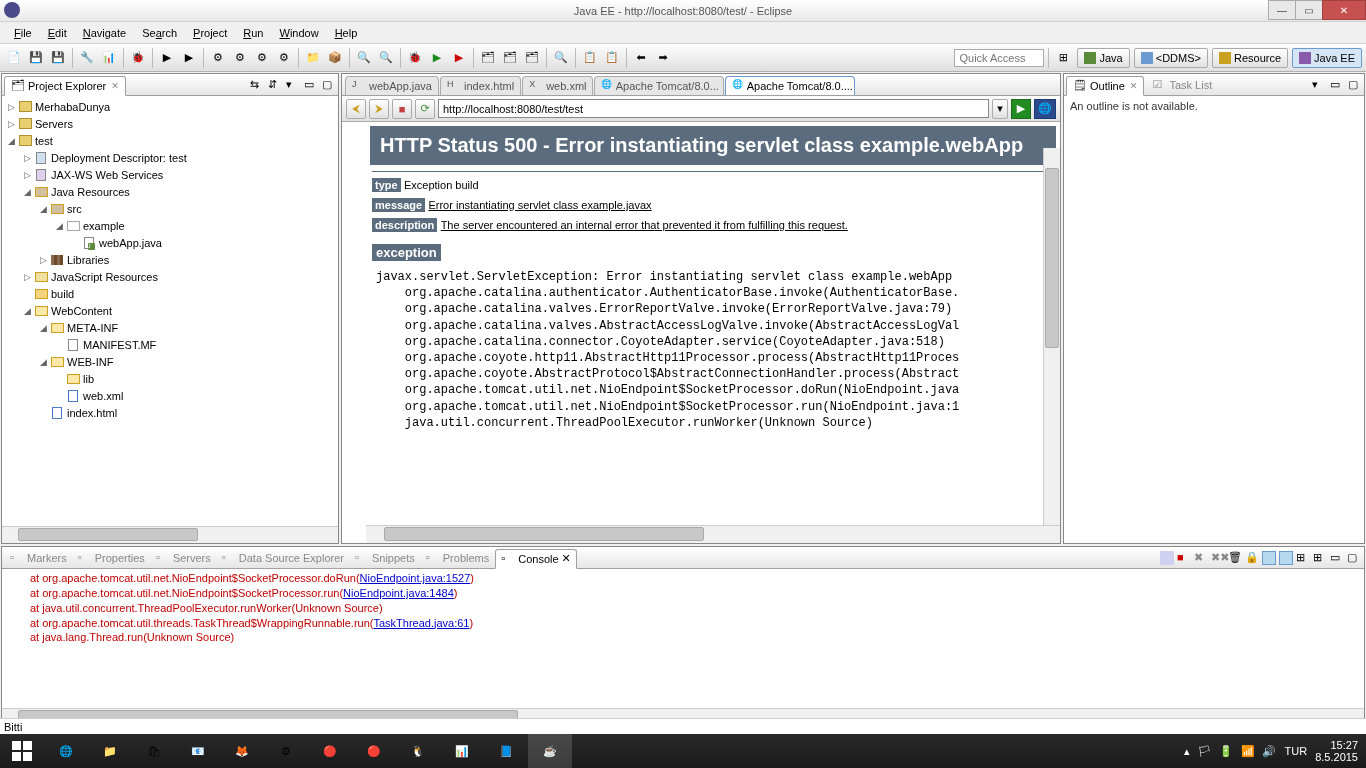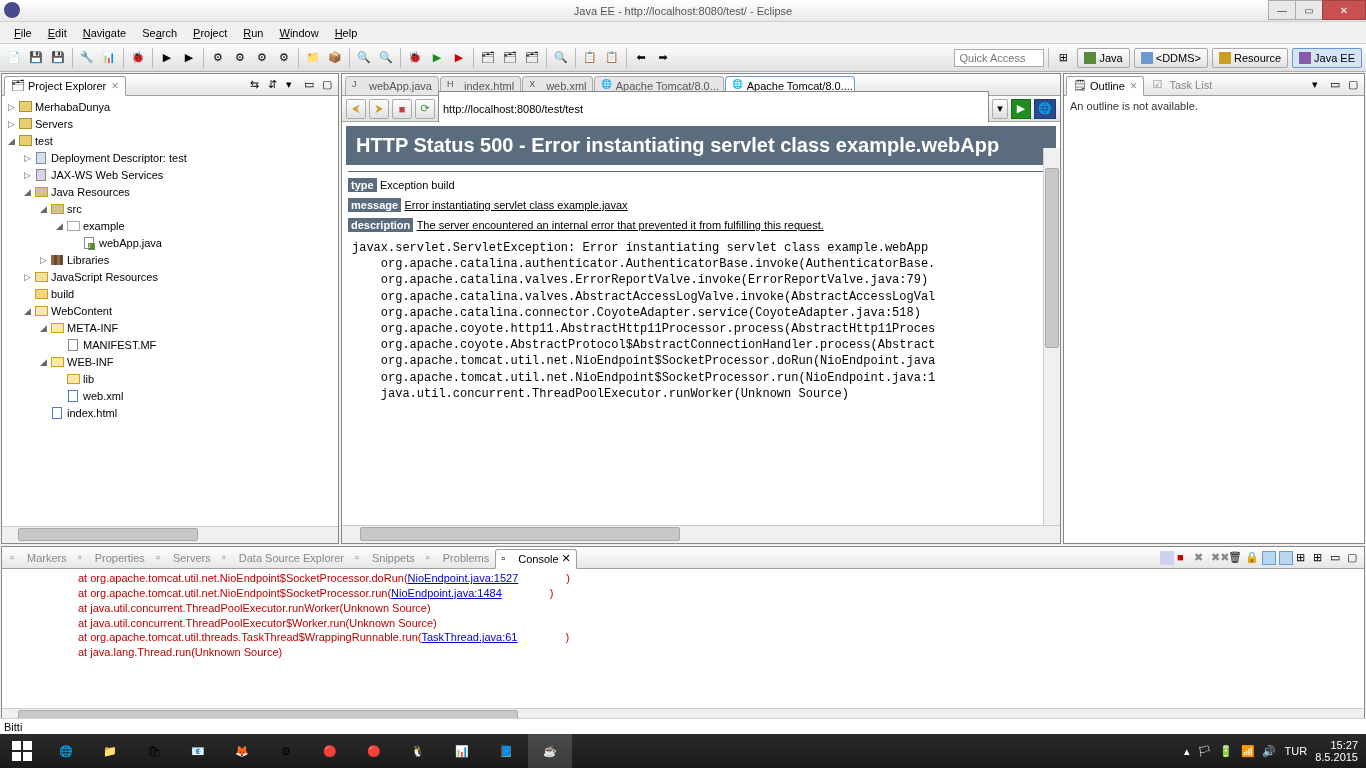--- a/index.html
+++ b/index.html
@@ -46,21 +46,21 @@
 .tree-row .arrow { width: 11px; text-align: center; color: #666; font-size: 9px; display: inline-block; }
 .tree-row .node-icon { width: 16px; height: 14px; display: inline-flex; align-items: center; justify-content: center; margin-right: 2px; }
 .tree-row .label { color: #000; }
 
 .editor-tabs { height: 22px; background: linear-gradient(#fff,#e6e6e6); border-bottom: 1px solid #a0a0a0; display: flex; align-items: flex-end; padding-left: 3px; }
 .editor-tab { padding: 2px 6px; margin-right: 1px; background: #e6e6e6; border: 1px solid #aaa; border-bottom: none; border-radius: 4px 4px 0 0; display: flex; align-items: center; gap: 3px; font-size: 10px; color: #555; white-space: nowrap; max-width: 130px; overflow: hidden; }
 .editor-tab.active { background: #fff; color: #000; border-color: #6a9acf; }
 
 .browser-bar { height: 26px; background: linear-gradient(#fdfdfd,#e0e0e0); border-bottom: 1px solid #aaa; display: flex; align-items: center; padding: 2px 4px; gap: 3px; }
 .nav-btn { width: 20px; height: 20px; border: 1px solid #aaa; background: linear-gradient(#fff,#e0e0e0); border-radius: 2px; display: flex; align-items: center; justify-content: center; }
-.url-input { flex: 1; border: 1px solid #888; background: #fff; height: 35px; padding: 1px 4px; }
+.url-input { flex: 1; border: 1px solid #888; background: #fff; height: 19px; padding: 1px 4px; }
 .go-btn { width: 20px; height: 20px; background: #228b22; border: 1px solid #1a6b1a; display: flex; align-items: center; justify-content: center; color: #fff; }
 .globe-btn { width: 22px; height: 20px; background: #2a4a8a; border: 1px solid #1a3a7a; display: flex; align-items: center; justify-content: center; }
 
 .browser-content { flex: 1; overflow: auto; background: #fff; position: relative; }
 .http-header { background: #5a6c7d; color: #fff; padding: 8px 10px; font-family: Arial, sans-serif; font-size: 20px; font-weight: bold; margin: 4px; }
 .section-hr { border: none; border-top: 1px solid #5a6c7d; margin: 6px; }
 .err-line { margin: 6px 6px; font-family: Tahoma, sans-serif; font-size: 12px; }
 .err-label { background: #5a6c7d; color: #fff; padding: 1px 3px; font-weight: bold; }
 .err-link { color: #000; text-decoration: underline; }
 .err-subhead { background: #5a6c7d; color: #fff; padding: 1px 4px; font-weight: bold; font-size: 13px; display: inline-block; margin: 6px; }
@@ -71,21 +71,21 @@
 .editor-scrollbar-h .thumb { margin: 1px; height: 14px; width: 320px; background: #c8c8c8; border: 1px solid #aaa; border-radius: 2px; margin-left: 18px; }
 
 .outline-body { padding: 4px 6px; color: #333; }
 
 .console-tabs { height: 22px; background: linear-gradient(#fff,#e6e6e6); border-bottom: 1px solid #a0a0a0; display: flex; align-items: center; padding-left: 3px; gap: 1px; }
 .console-tab { padding: 2px 5px; color: #888; display: flex; align-items: center; gap: 3px; font-size: 10px; }
 .console-tab.active { background: #fff; border: 1px solid #a0a0a0; border-bottom: 1px solid #fff; border-radius: 3px 3px 0 0; color: #000; position: relative; top: 1px; }
 .console-toolbar { margin-left: auto; display: flex; gap: 3px; padding-right: 3px; align-items: center; }
 .console-header { padding: 2px 6px; font-size: 11px; color: #444; border-bottom: none; }
 .console-text { font-family: "Courier New", monospace; font-size: 11px; padding: 2px 28px; line-height: 1.35; flex: 1; overflow: hidden; background: #fff; }
-.console-text .at { color: #c00000; margin-left: 48px; }
+.console-text .at { color: #c00000; }
 .console-text .link { color: #0000cc; text-decoration: underline; }
 
 .bottom-scroll { height: 17px; background: #f0f0f0; border-top: 1px solid #ccc; position: relative; }
 .bottom-scroll .thumb { position: absolute; top: 1px; left: 16px; height: 13px; width: 180px; background: #c8c8c8; border: 1px solid #aaa; border-radius: 2px; }
 
 .status-row { position:absolute; left:0; right:0; bottom:34px; height: 16px; background:#fff; border-top:1px solid #d0d0d0; display:flex; align-items:center; padding-left:4px; }
 
 .taskbar { position: absolute; bottom: 0; left: 0; right: 0; height: 34px; background: linear-gradient(#2a2a2a,#1a1a1a); display: flex; align-items: center; }
 .task-btn { width: 44px; height: 34px; display: flex; align-items: center; justify-content: center; }
 .task-btn.active { background: rgba(255,255,255,0.15); }
@@ -370,27 +370,28 @@
     <div class="browser-bar">
       <div class="nav-btn" style="color:#caa020">⮜</div>
       <div class="nav-btn" style="color:#caa020">⮞</div>
       <div class="nav-btn" style="color:#c04040">■</div>
       <div class="nav-btn" style="color:#3a8a3a">⟳</div>
       <input class="url-input" value="http://localhost:8080/test/test" style="">
       <div class="nav-btn" style="width:16px">▾</div>
       <div class="go-btn">▶</div>
       <div class="globe-btn">🌐</div>
     </div>
-    <div style="flex:1; position:relative; min-height:0; display:flex; flex-direction:column;">
+    <div style="flex:1; position:relative; min-height:0; display:flex; flex-direction:column;margin-left:24px;">
       <div class="browser-content">
         <div class="http-header">HTTP Status 500 - Error instantiating servlet class example.webApp</div>
         <hr class="section-hr">
         <div class="err-line"><span class="err-label">type</span> <span>Exception build</span></div>
         <div class="err-line"><span class="err-label">message</span> <span class="err-link">Error instantiating servlet class example.javax</span></div>
         <div class="err-line"><span class="err-label">description</span> <span class="err-link">The server encountered an internal error that prevented it from fulfilling this request.</span></div>
+        <div><span class="err-subhead">exception</span></div>
         <div class="stacktrace">javax.servlet.ServletException: Error instantiating servlet class example.webApp
     org.apache.catalina.authenticator.AuthenticatorBase.invoke(AuthenticatorBase.
     org.apache.catalina.valves.ErrorReportValve.invoke(ErrorReportValve.java:79)
     org.apache.catalina.valves.AbstractAccessLogValve.invoke(AbstractAccessLogVal
     org.apache.catalina.connector.CoyoteAdapter.service(CoyoteAdapter.java:518)
     org.apache.coyote.http11.AbstractHttp11Processor.process(AbstractHttp11Proces
     org.apache.coyote.AbstractProtocol$AbstractConnectionHandler.process(Abstract
     org.apache.tomcat.util.net.NioEndpoint$SocketProcessor.doRun(NioEndpoint.java
     org.apache.tomcat.util.net.NioEndpoint$SocketProcessor.run(NioEndpoint.java:1
     java.util.concurrent.ThreadPoolExecutor.runWorker(Unknown Source)</div>
@@ -468,21 +469,20 @@
        <span class="mini-icon">⊞</span>
        <span class="mini-icon">⊞</span>
        <span class="mini-icon">▭</span>
        <span class="mini-icon">▢</span>
      </div>
    </div>
    <div class="console-text" id="console-text">
         <div><span class="at">at org.apache.tomcat.util.net.NioEndpoint$SocketProcessor.doRun(</span><span class="link">NioEndpoint.java:1527</span><span class="at">)</span></div>
         <div><span class="at">at org.apache.tomcat.util.net.NioEndpoint$SocketProcessor.run(</span><span class="link">NioEndpoint.java:1484</span><span class="at">)</span></div>
         <div><span class="at">at java.util.concurrent.ThreadPoolExecutor.runWorker(Unknown Source)</span></div>
-        <div><span class="at">at java.util.concurrent.ThreadPoolExecutor$Worker.run(Unknown Source)</span></div>
         <div><span class="at">at org.apache.tomcat.util.threads.TaskThread$WrappingRunnable.run(</span><span class="link">TaskThread.java:61</span><span class="at">)</span></div>
         <div><span class="at">at java.lang.Thread.run(Unknown Source)</span></div>
       </div>
    <div class="bottom-scroll">
         <div class="thumb" style="width:500px"></div>
       </div>
  </div>
 </div>
 
 <div class="status-row">

